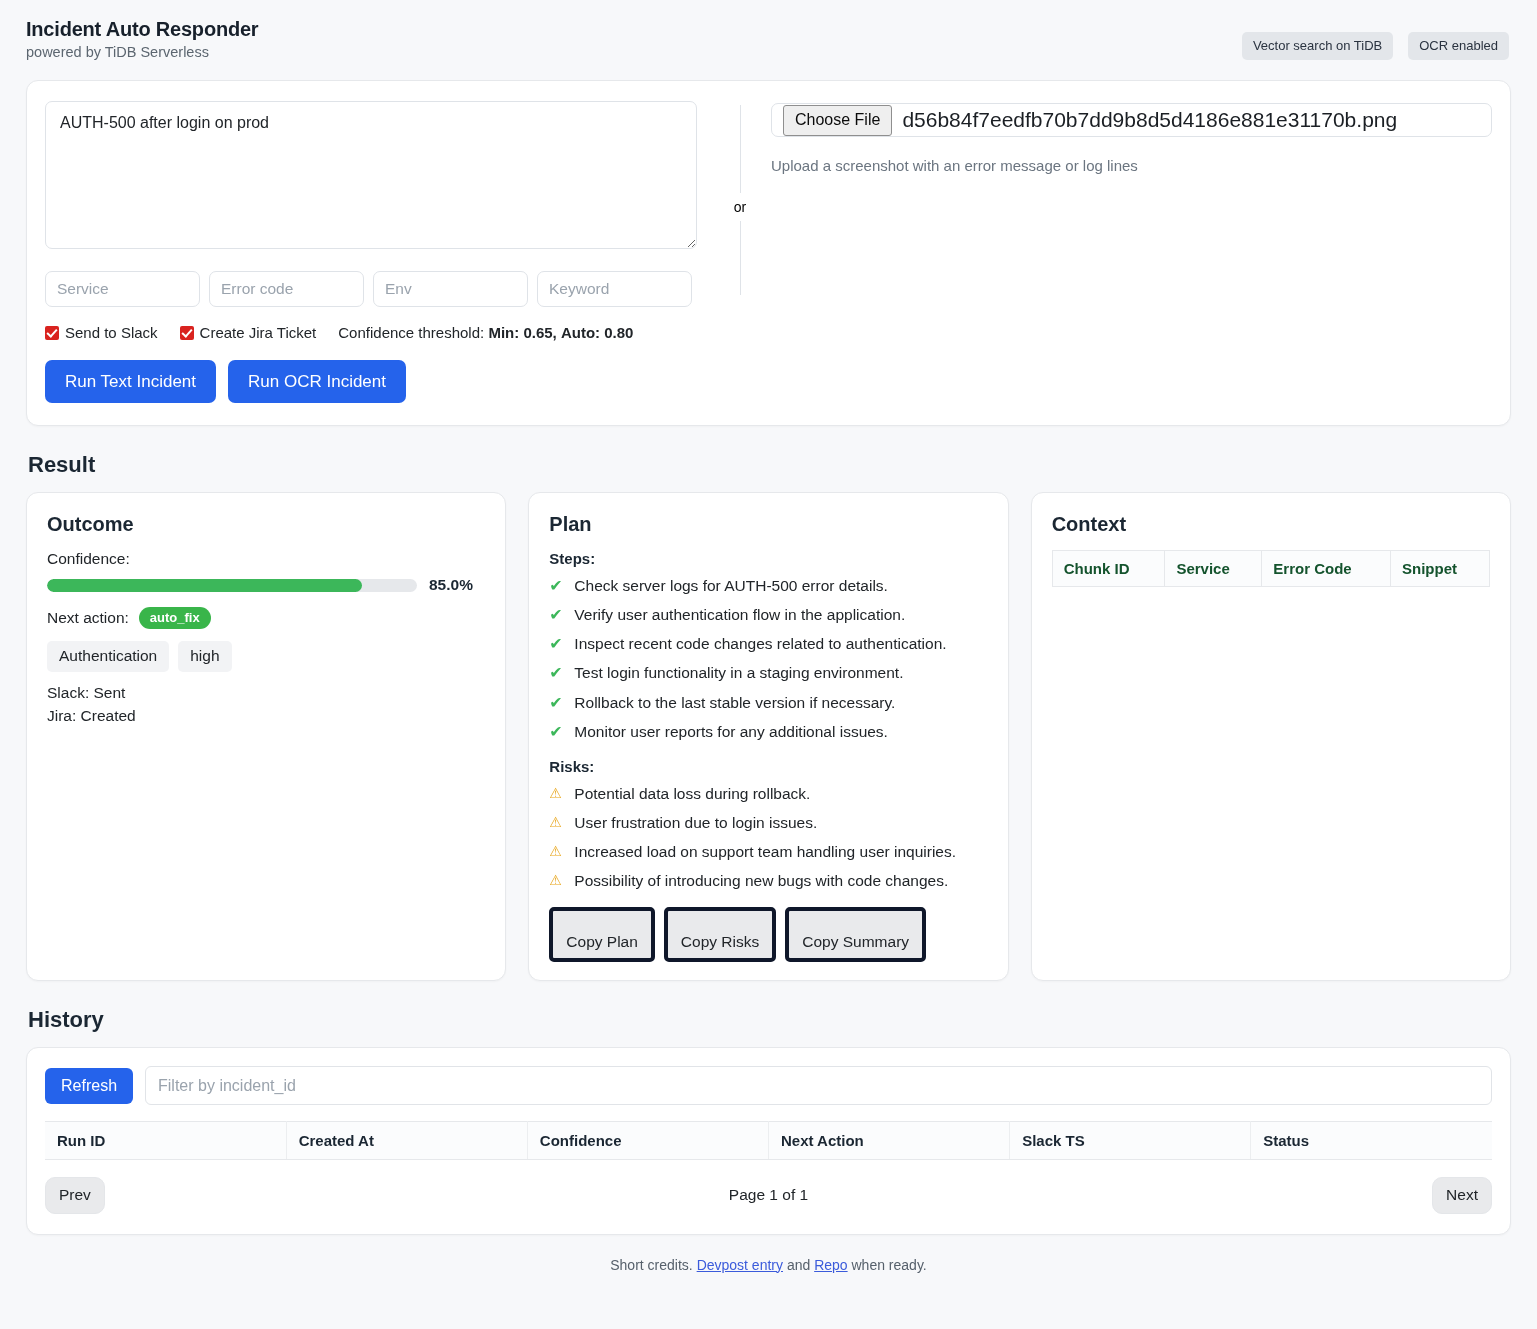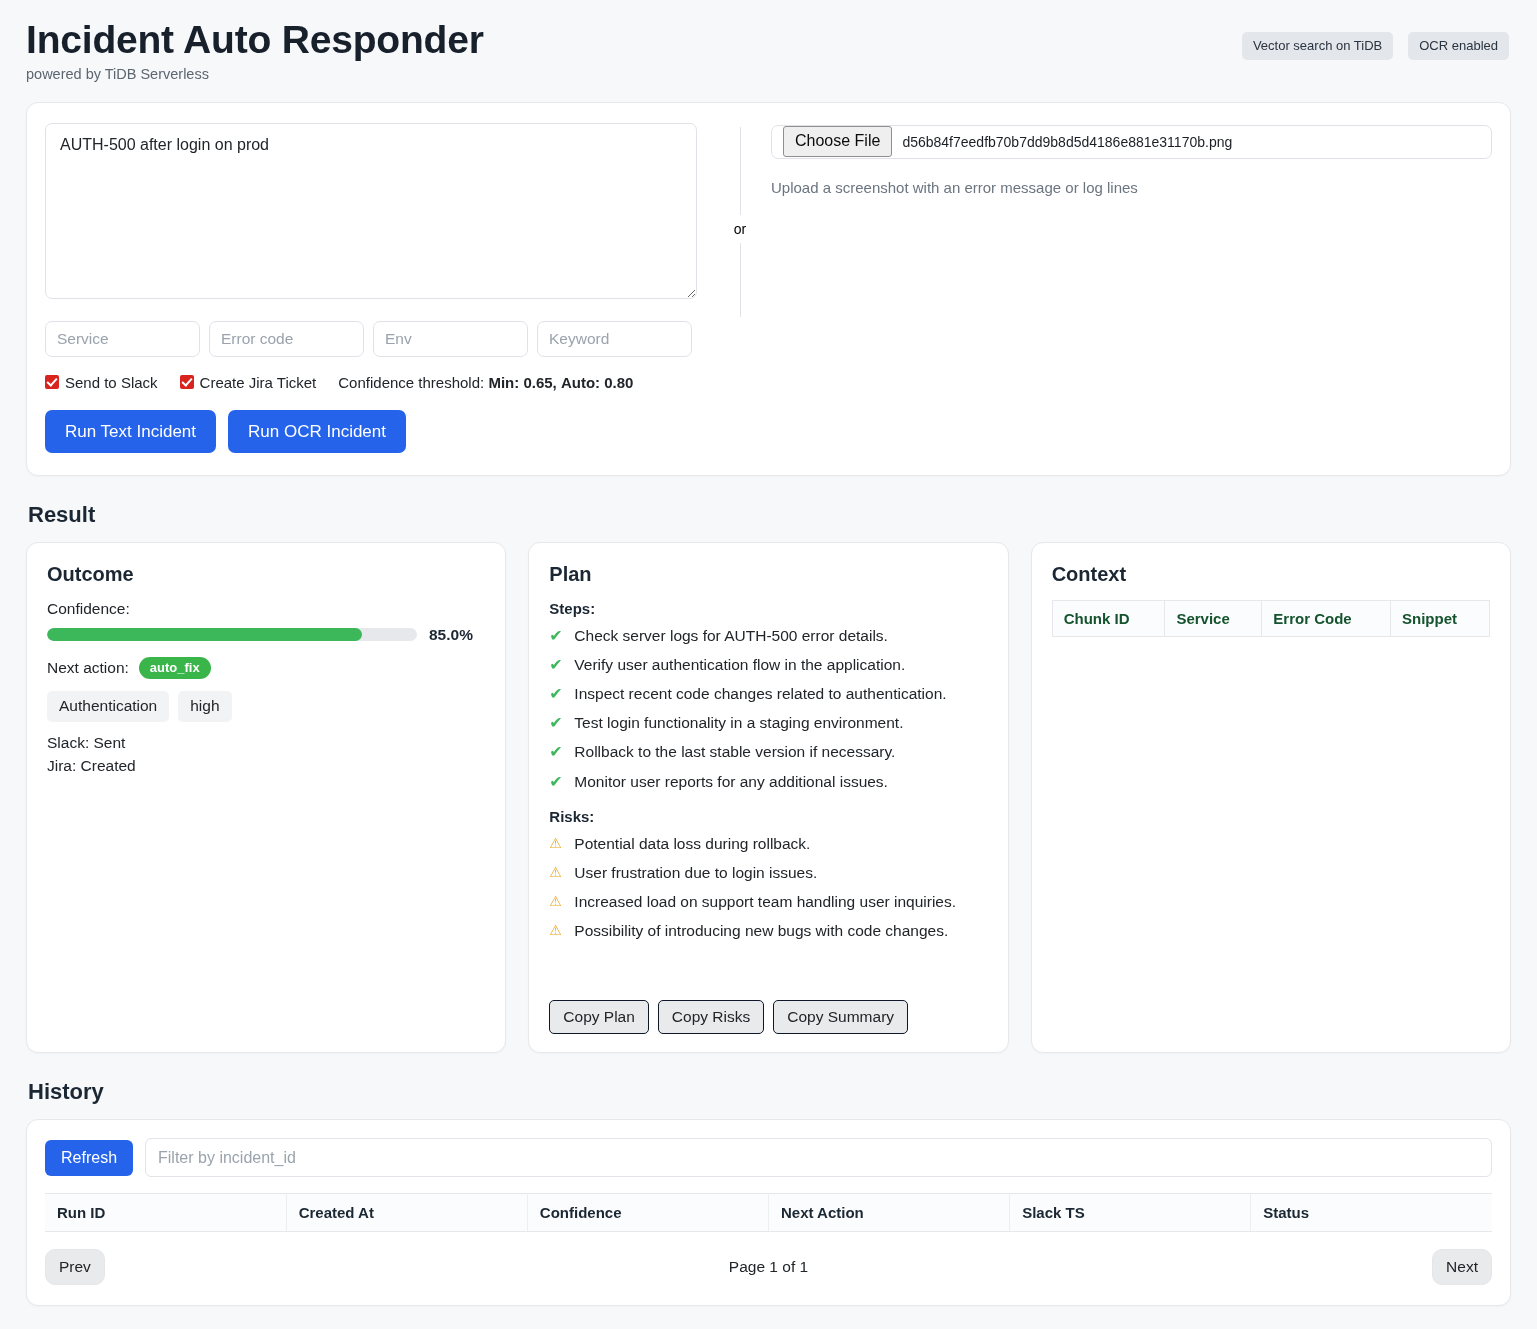--- a/index.html
+++ b/index.html
@@ -19,21 +19,21 @@
   }
 
   
   .header {
     display: flex;
     align-items: flex-start;
     justify-content: space-between;
     padding: 0 2px 0 0;
   }
   .app-title {
-    font-size: 39px;
+    font-size: 20px;
     font-weight: bold;
     letter-spacing: -0.2px;
     color: #17202b;
     margin: 0 0 3px 0;
     line-height: 1.15;
   }
   .app-subtitle {
     font-size: 14.5px;
     color: #5c6670;
     margin: 0;
@@ -58,21 +58,21 @@
 
   .input-card {
     margin-top: 20px;
     padding: 20px 18px 22px 18px;
     display: flex;
     align-items: stretch;
   }
   .left-pane { width: 664px; flex: 0 0 664px; }
   .incident-textarea {
     width: 652px;
-    height: 176px;
+    height: 148px;
     border: 1px solid #dfe3e8;
     border-radius: 7px;
     padding: 12px 14px;
     font-size: 16px;
     font-family: "Liberation Sans", sans-serif;
     color: #212529;
     resize: vertical;
     outline: none;
     display: block;
   }
@@ -165,21 +165,21 @@
     border: 1px solid #8f8f8f;
     border-radius: 3px;
     font-size: 16px;
     font-family: "Liberation Sans", sans-serif;
     padding: 4px 11px 5px 11px;
     color: #0b0b0b;
     cursor: pointer;
     line-height: 1.25;
   }
   .file-name {
-    font-size: 14px;
+    font-size: 21px;
     color: #1b1f24;
     margin-left: 10px;
     white-space: nowrap;
   }
   .upload-hint {
     font-size: 15px;
     color: #6b7580;
     margin-top: 20px;
   }
 
@@ -252,29 +252,28 @@
     font-size: 15.5px;
     color: #212529;
     margin-bottom: 9px;
     line-height: 1.3;
   }
   .check-icon { color: #3cb75a; font-size: 16px; line-height: 1.2; flex: 0 0 auto; width: 16px; }
   .warn-icon { color: #e8a61c; font-size: 14px; line-height: 1.35; flex: 0 0 auto; width: 16px; }
   .copy-buttons { display: flex; gap: 9px; margin-top: 4px; }
   .btn-light {
     background: #e9eaec;
-    border: 1px solid #0f172a;
+    border: 4px solid #0f172a;
     border-radius: 5px;
     font-size: 15.5px;
     font-family: "Liberation Sans", sans-serif;
     color: #212529;
-    padding: 7px 13px 8px 13px;
+    padding: 22px 13px 8px 13px;
     cursor: pointer;
     line-height: 1.1;
-    margin-top: 43px;
   }
 
   
   table { border-collapse: collapse; width: 100%; }
   .ctx-table { width: 100%; table-layout: auto; }
   .ctx-table th {
     text-align: left;
     font-size: 15px;
     font-weight: bold;
     color: #14532d;

